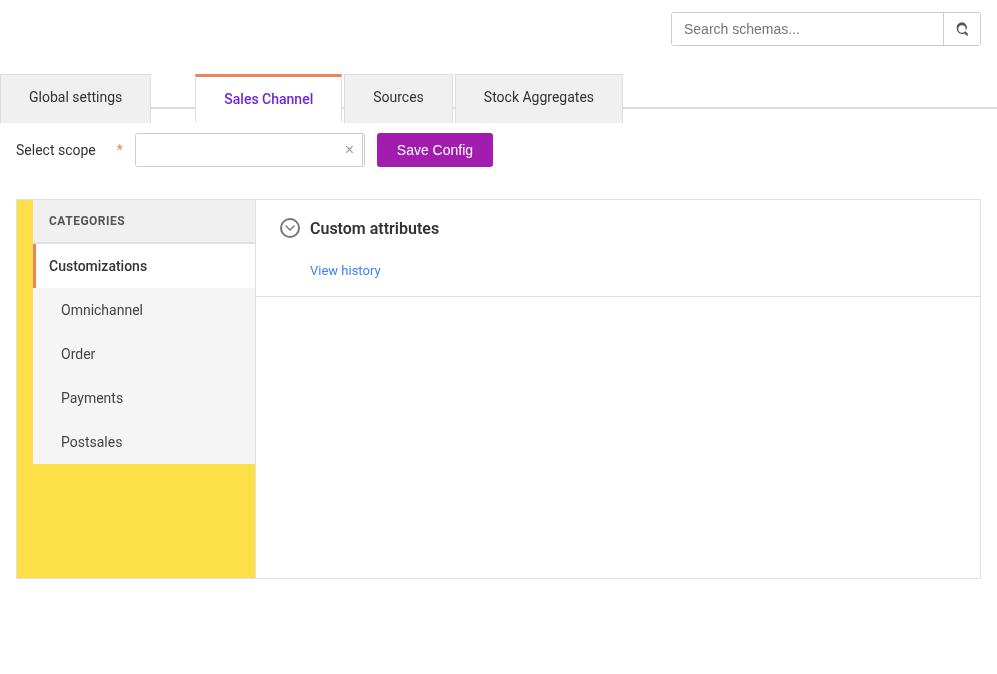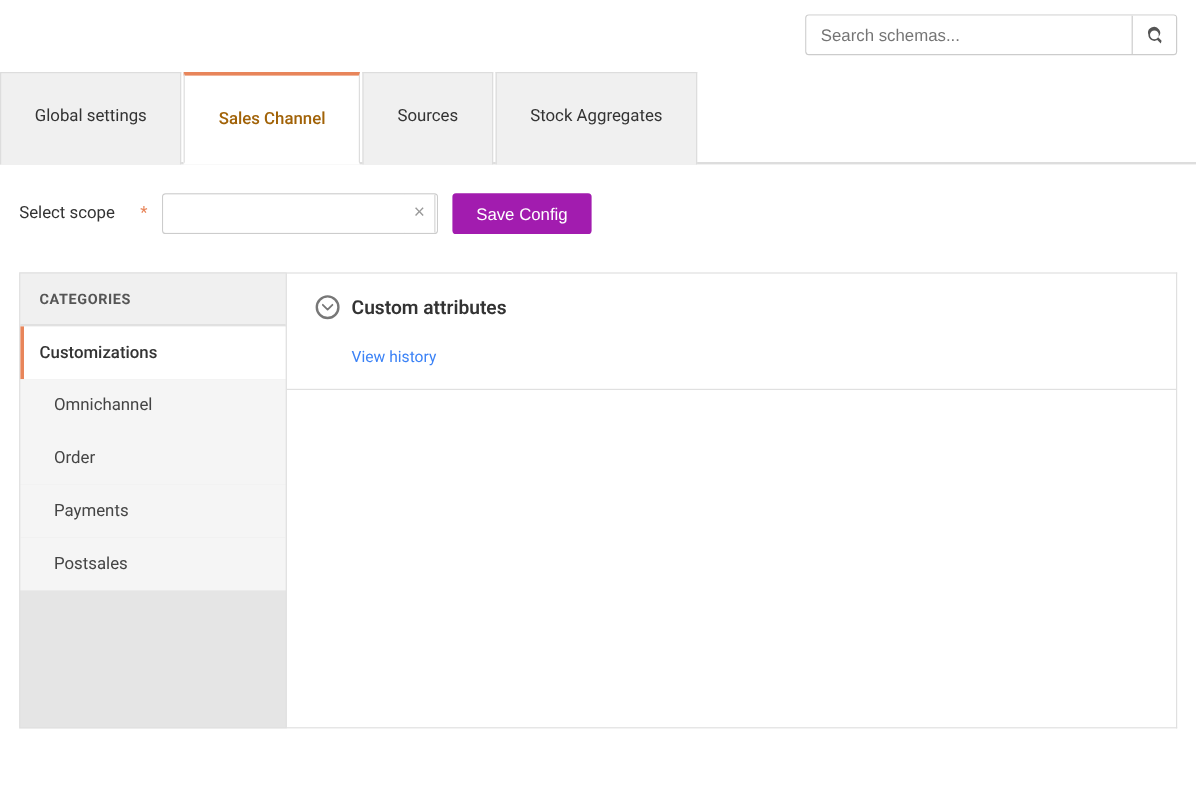--- a/index.html
+++ b/index.html
@@ -51,38 +51,39 @@
     }
 
     
     .tabs-container {
       display: flex;
       border-bottom: 2px solid #ddd;
       background: #fff;
       padding: 0 0;
     }
     .tab {
-      padding: 28px 28px;
+      padding: 14px 28px;
       cursor: pointer;
       background: #f0f0f0;
       border: 1px solid #ddd;
       border-bottom: none;
       font-size: 14px;
       color: #333;
       margin-right: 2px;
       position: relative;
-      top: 2px;
+      top: 16px;
       user-select: none;
     }
     .tab.active {
       background: #fff;
       border-top: 3px solid #e8855a;
       border-bottom: 2px solid #fff;
-      color: #a16207;
+      color: #6d28d9;
       font-weight: 500;
+      margin-left: 42px;
     }
 
     
     .content-area {
       padding: 24px 16px;
     }
 
     
     .scope-row {
       display: flex;
@@ -147,25 +148,26 @@
 
     
     .main-layout {
       display: flex;
       gap: 0;
       align-items: flex-start;
     }
 
     
     .sidebar {
-      width: 223px;
+      width: 240px;
       min-height: 380px;
-      background: #e5e5e5;
+      background: #fde047;
       border: 1px solid #e0e0e0;
       flex-shrink: 0;
+      padding-left: 16px;
     }
     .sidebar-header {
       padding: 14px 16px;
       font-size: 12px;
       font-weight: 700;
       color: #555;
       letter-spacing: 0.5px;
       border-bottom: 1px solid #e0e0e0;
       background: #f0f0f0;
     }

